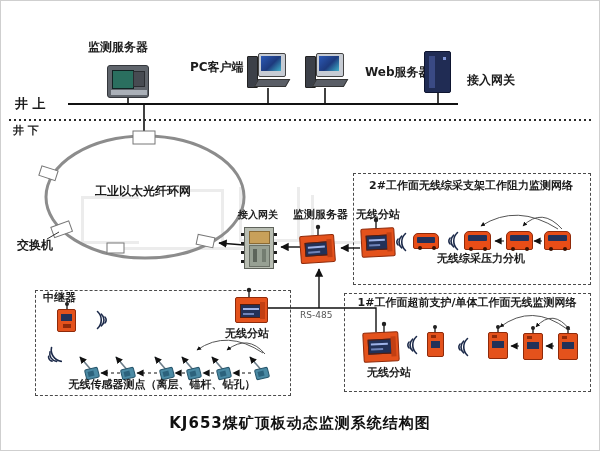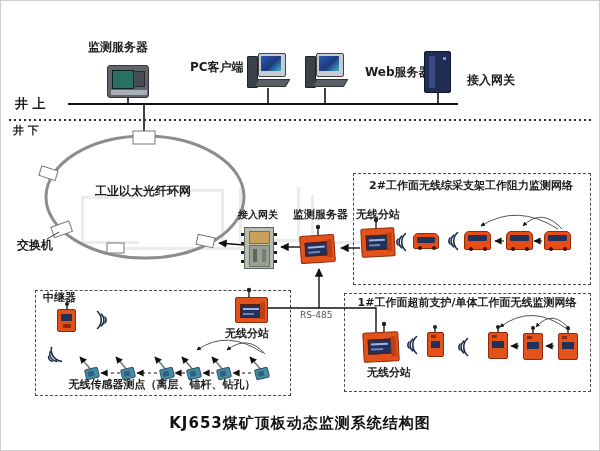--- a/index.html
+++ b/index.html
@@ -265,20 +265,21 @@
     </div>
   <div class="dev minibus" style="left:463px;top:230px;width:27px;height:19px;">
       <i></i>
     </div>
   <div class="dev minibus" style="left:505px;top:230px;width:27px;height:19px;">
       <i></i>
     </div>
   <div class="dev minibus" style="left:543px;top:230px;width:27px;height:19px;">
       <i></i>
     </div>
+  <div class="lbl small center" style="left:400px;top:252px;width:160px;">无线综采压力分机</div>
 
   <div class="lbl small" style="left:42px;top:291px;">中继器</div>
   <div class="dev repeater" style="left:56px;top:308px;">
       <i></i>
       <b></b>
     </div>
   <div class="dev ostation" style="left:234px;top:296px;width:33px;height:26px;">
     <span class="scr">
         <i></i>
         <b></b>

